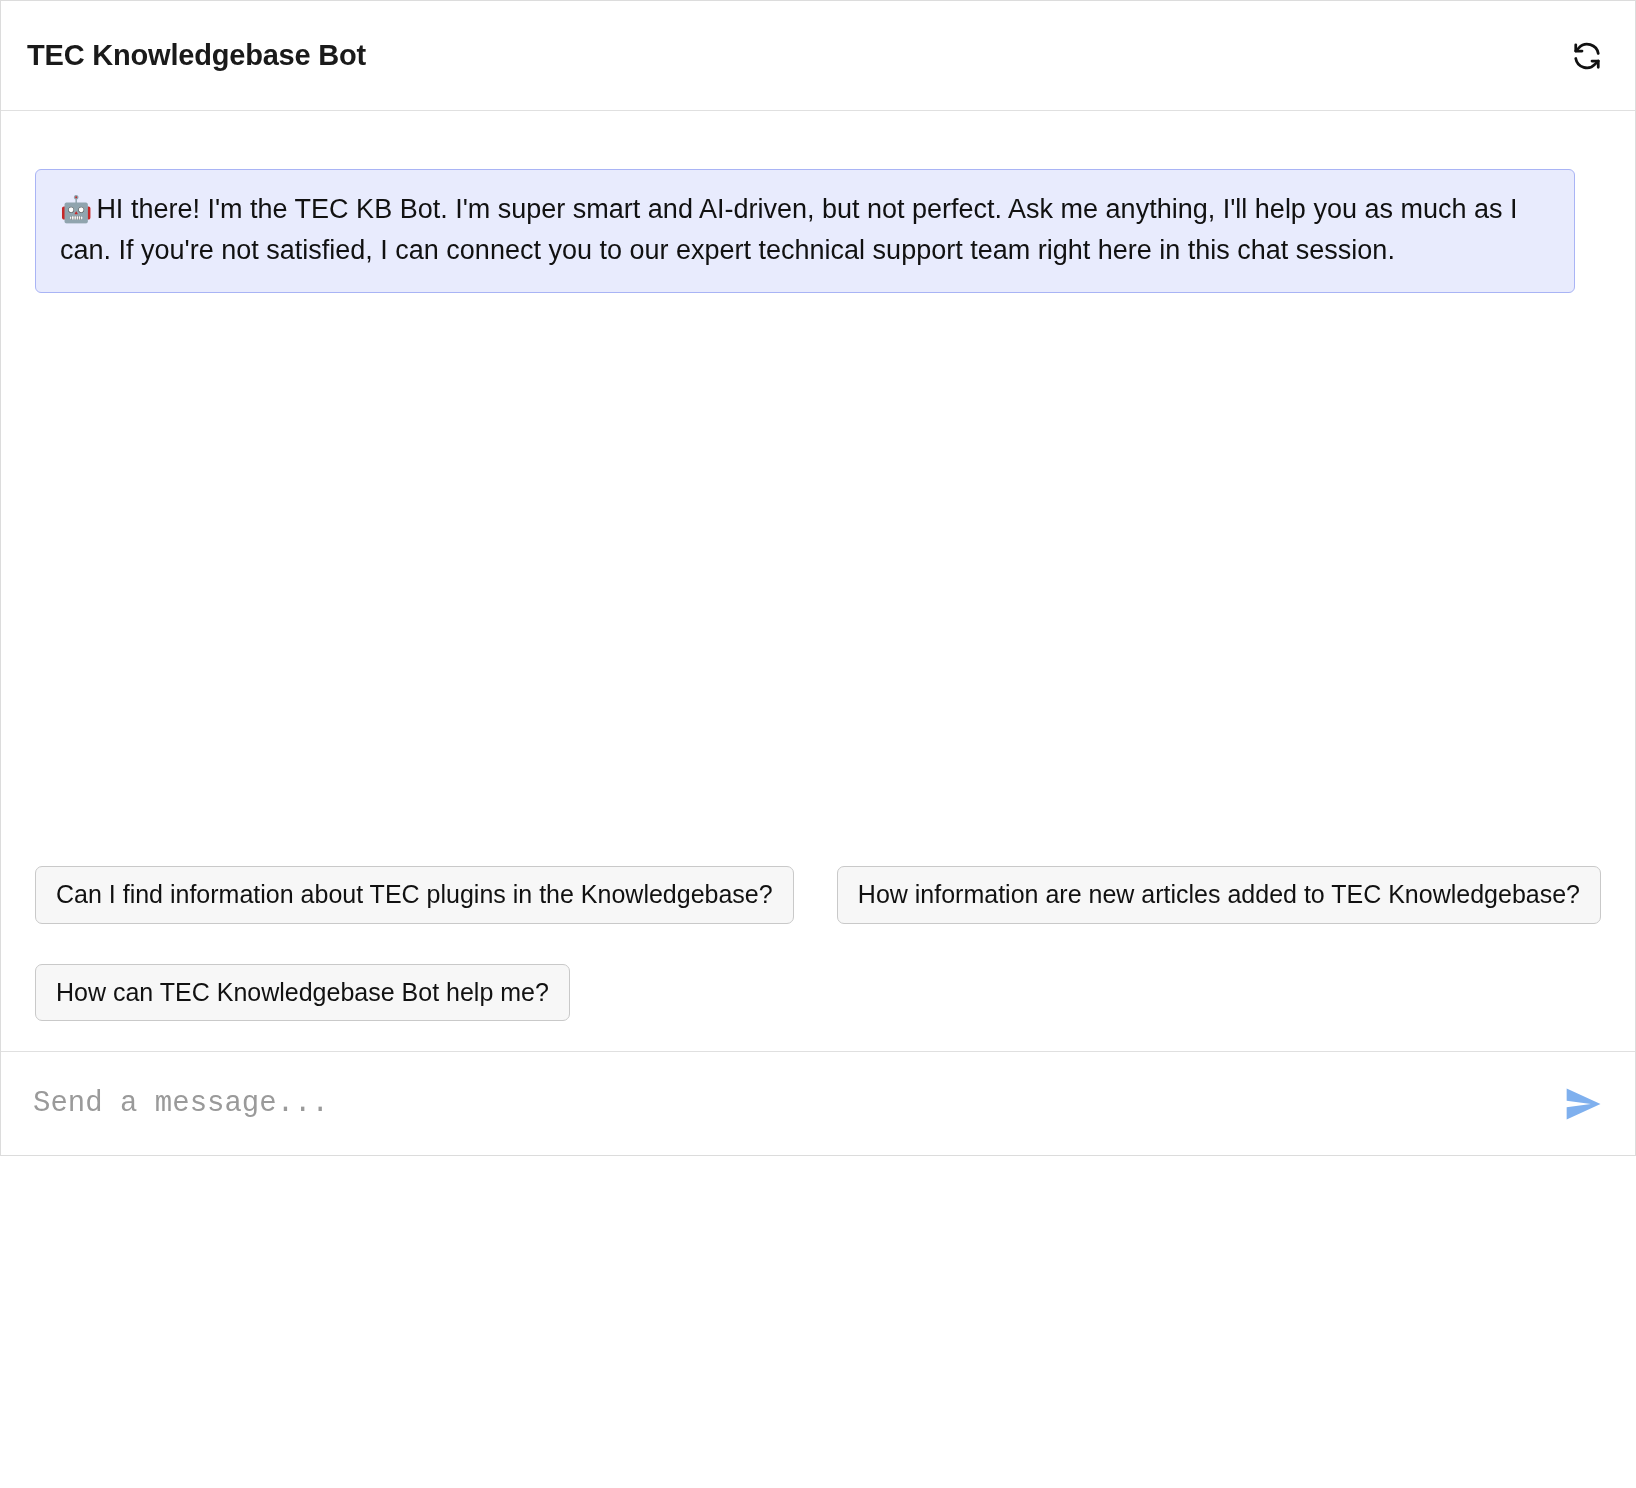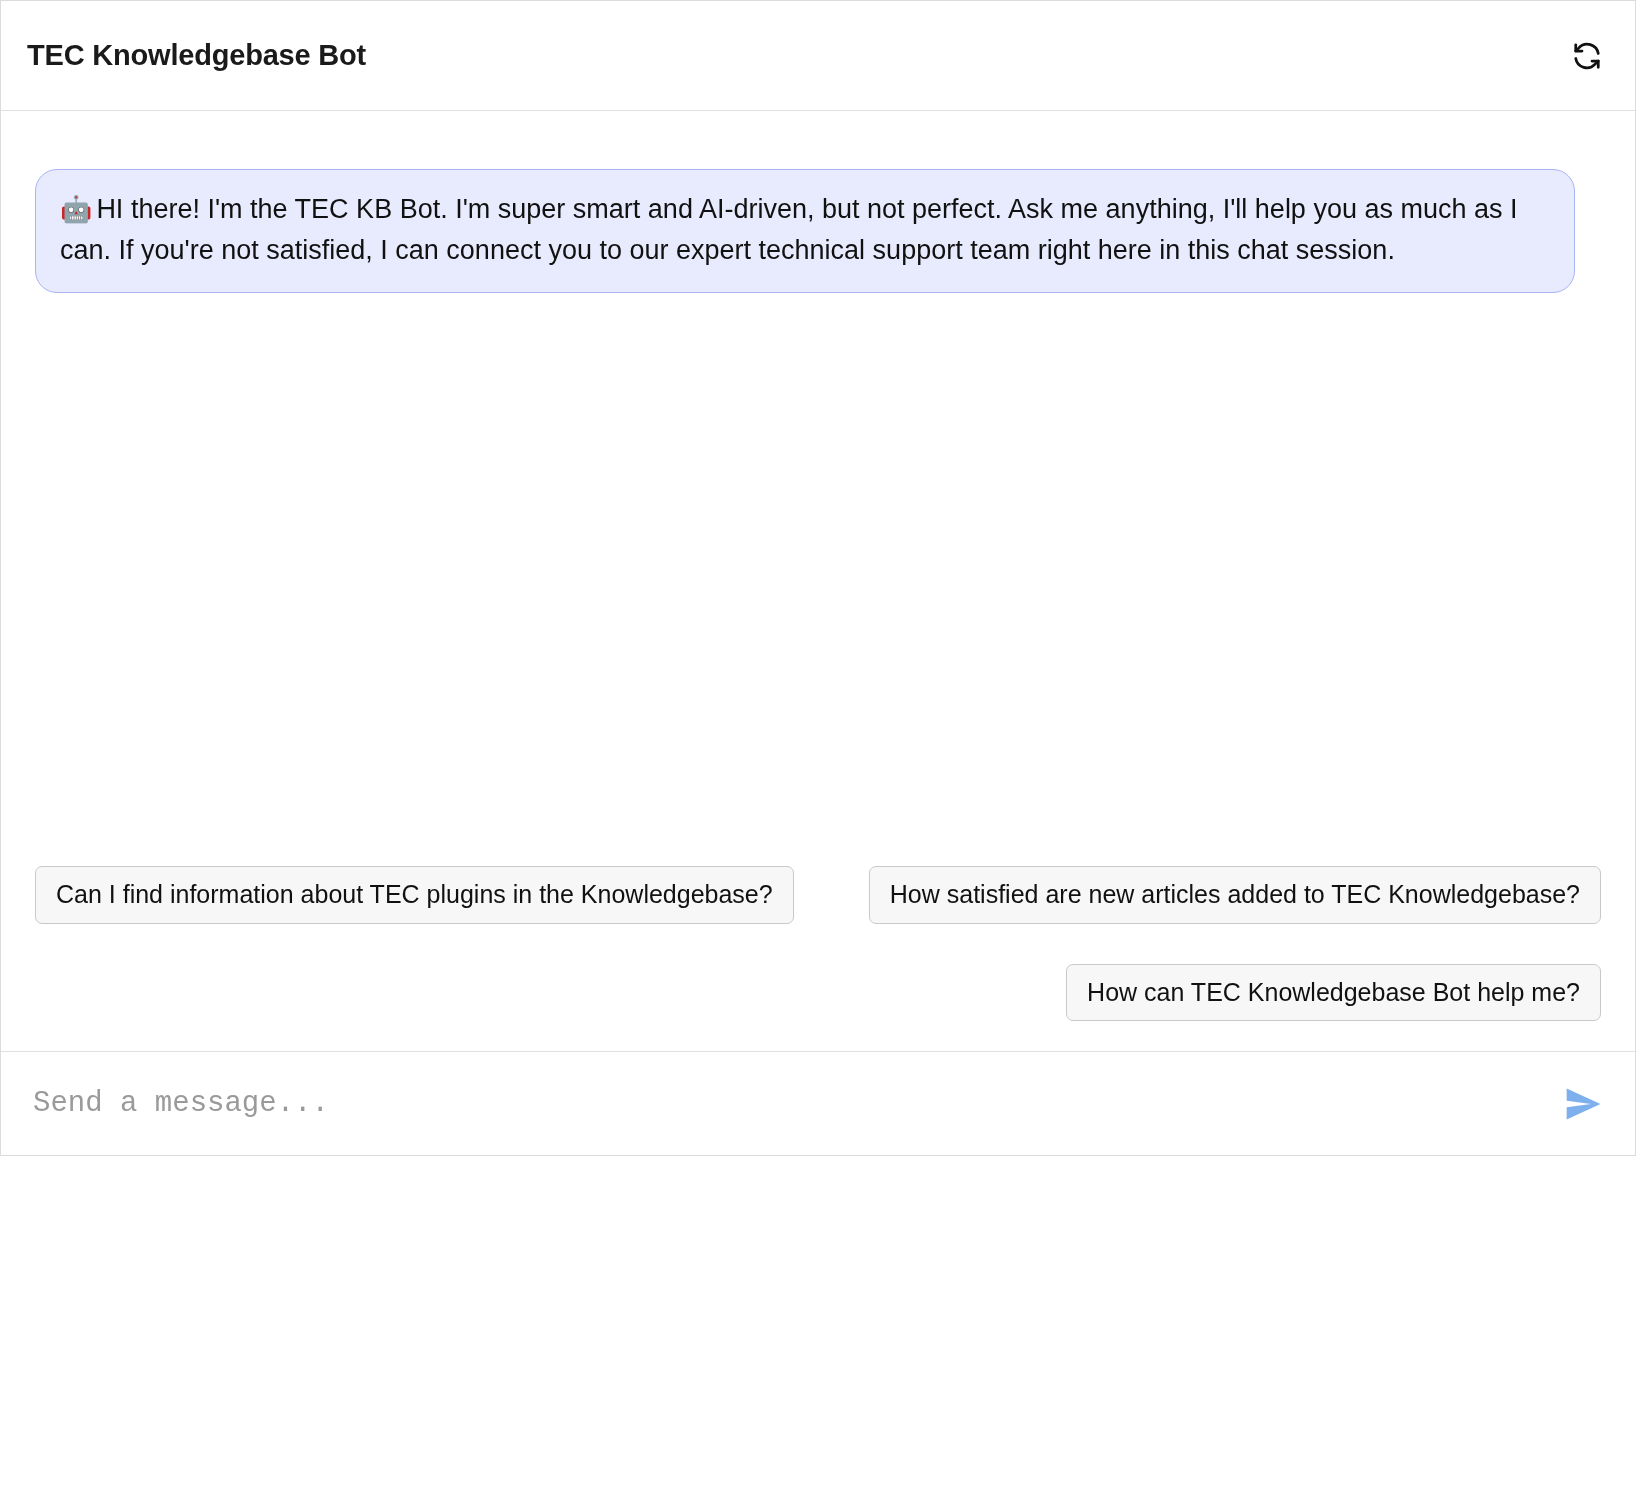--- a/index.html
+++ b/index.html
@@ -57,21 +57,21 @@
     padding: 58px 34px 0 34px;
     overflow: hidden;
   }
   .bubble-row {
     display: flex;
     justify-content: flex-start;
   }
   .bot-bubble {
     background: #e8ebfd;
     border: 1px solid #a9b4f5;
-    border-radius: 22px;
+    border-radius: 6px;
     padding: 19px 24px 21px 24px;
     max-width: 1540px;
     font-size: 27px;
     line-height: 1.52;
     color: #111111;
   }
   .bot-emoji {
     font-size: 26px;
     margin-right: 4px;
   }
@@ -100,21 +100,21 @@
     border-radius: 7px;
     padding: 14px 20px;
     font-size: 25px;
     color: #111111;
     cursor: pointer;
     font-family: "Liberation Sans", sans-serif;
     line-height: 1.1;
     white-space: nowrap;
   }
   .chip-row-1 { display: flex; justify-content: space-between; width: 100%; gap: 28px; align-items: flex-end; }
-  .chip-row-2 { display: flex; justify-content: flex-end; width: 100%; margin-top: 20px; }
+  .chip-row-2 { display: flex; justify-content: flex-start; width: 100%; margin-top: 20px; }
 
   
   .composer {
     flex: 0 0 104px;
     border-top: 1px solid #e0e0e0;
     display: flex;
     align-items: center;
     padding: 0 24px 0 30px;
   }
   .composer-input {
@@ -161,21 +161,21 @@
     <div class="bubble-row">
       <div class="bot-bubble">
         <span class="bot-emoji">🤖</span><span>HI there! I'm the TEC KB Bot. I'm super smart and AI-driven, but not perfect. Ask me anything, I'll help you as much as I can. If you're not satisfied, I can connect you to our expert technical support team right here in this chat session.</span>
       </div>
     </div>
 
     <div class="suggestions-wrap">
       <div class="chips">
         <div class="chip-row-1">
           <button class="chip">Can I find information about TEC plugins in the Knowledgebase?</button>
-          <button class="chip">How satisfied are new articles added to TEC Knowledgebase?</button>
+          <button class="chip">How information are new articles added to TEC Knowledgebase?</button>
         </div>
         <div class="chip-row-2">
           <button class="chip">How can TEC Knowledgebase Bot help me?</button>
         </div>
       </div>
     </div>
   </div>
 
   <div class="composer">
     <input class="composer-input" type="text" placeholder="Send a message..." style="">

